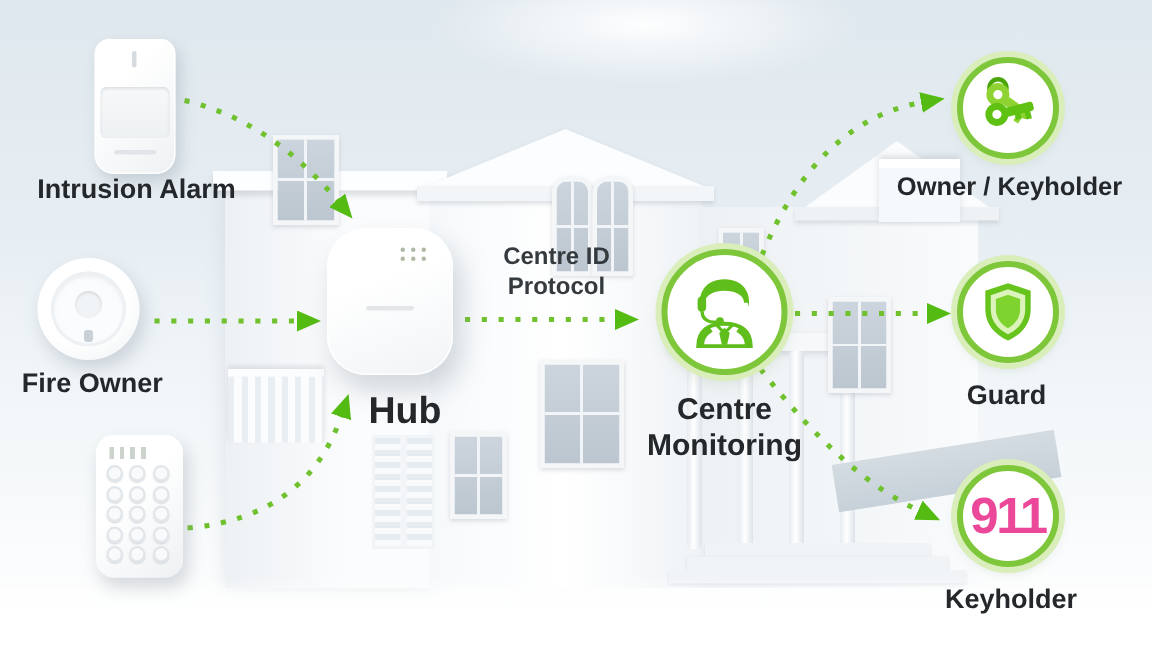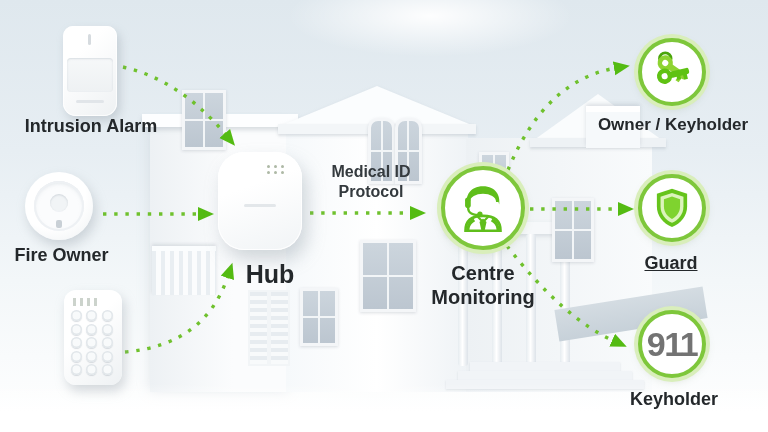--- a/index.html
+++ b/index.html
@@ -104,33 +104,33 @@
   .hub-brand{position:absolute;left:26px;top:52px;width:32px;height:3px;background:#e3e7ea;border-radius:2px;}
 
   
   .mon-circle{left:441px;top:166px;width:76px;height:76px;border-radius:50%;background:#fff;
     border:4px solid #7ec73b;box-shadow:0 0 0 4px #d9eebb,0 4px 10px rgba(130,150,120,.25);
     display:flex;align-items:center;justify-content:center;z-index:3;}
   .dest{width:60px;height:60px;border-radius:50%;background:#fff;border:4px solid #7ec73b;
     box-shadow:0 0 0 4px #d9eebb,0 3px 8px rgba(130,150,120,.25);
     display:flex;align-items:center;justify-content:center;left:638px;z-index:3;}
   .dest-owner{top:38px;}.dest-guard{top:174px;}.dest-911{top:310px;}
-  .badge-911{font-size:34px;font-weight:700;color:#737373;letter-spacing:-1.5px;line-height:1;}
+  .badge-911{font-size:34px;font-weight:700;color:#ec4899;letter-spacing:-1.5px;line-height:1;}
 
   
   .lbl{position:absolute;font-weight:700;color:#24282b;text-align:center;z-index:4;}
   .lbl-intrusion{left:11px;top:116px;width:160px;font-size:18px;}
   .lbl-fire{left:-1px;top:245px;width:125px;font-size:18px;}
   .lbl-medical{left:12px;top:391px;width:160px;font-size:18px;}
   .lbl-hub{left:212px;top:260px;width:116px;font-size:25px;}
   .lbl-protocol{left:301px;top:162px;width:140px;font-size:16px;font-weight:600;
     line-height:1.25;color:#343a3e;}
   .lbl-mon{left:393px;top:261px;width:180px;font-size:20px;line-height:1.22;}
   .lbl-owner{left:573px;top:115px;width:200px;font-size:17px;}
-  .lbl-guard{left:601px;top:253px;width:140px;font-size:18px;text-decoration:underline;}
+  .lbl-guard{left:601px;top:253px;width:140px;font-size:18px;}
   .lbl-emerg{left:594px;top:389px;width:160px;font-size:18px;}
 </style>
 </head>
 <body>
 
 <div class="stage">
 
   <div>
     <div class="abs cloud"></div>
     <div class="abs hw-left"></div>
@@ -221,21 +221,21 @@
       <div class="hub-led"></div>
       <div class="hub-led"></div>
       <div class="hub-led"></div>
       <div class="hub-led"></div>
     </div>
     <div class="hub-brand"></div>
   </div>
   <div class="lbl lbl-hub">Hub</div>
 
   <div class="lbl lbl-protocol">
-    <div>Medical ID</div>
+    <div>Centre ID</div>
     <div>Protocol</div>
   </div>
 
   <div class="abs mon-circle">
     <svg width="56" height="56" viewBox="0 0 64 64">
       <path d="M32 7 C17 7 12 18 13.5 28 C15 19 22 14.5 32 14.5 C42 14.5 49 19 50.5 28 C52 18 47 7 32 7 Z" fill="#5fbe1b"></path>
       <circle cx="32" cy="24" r="10.5" fill="#ffffff"></circle>
       <path d="M15.5 25 C15.5 10.5 48.5 10.5 48.5 25" fill="none" stroke="#5fbe1b" stroke-width="3.2"></path>
       <rect x="11.5" y="20" width="6.5" height="12" rx="3.2" fill="#5fbe1b"></rect>
       <path d="M15 32 C15 38 21 40.5 26.5 39.5" fill="none" stroke="#5fbe1b" stroke-width="2.6"></path>

